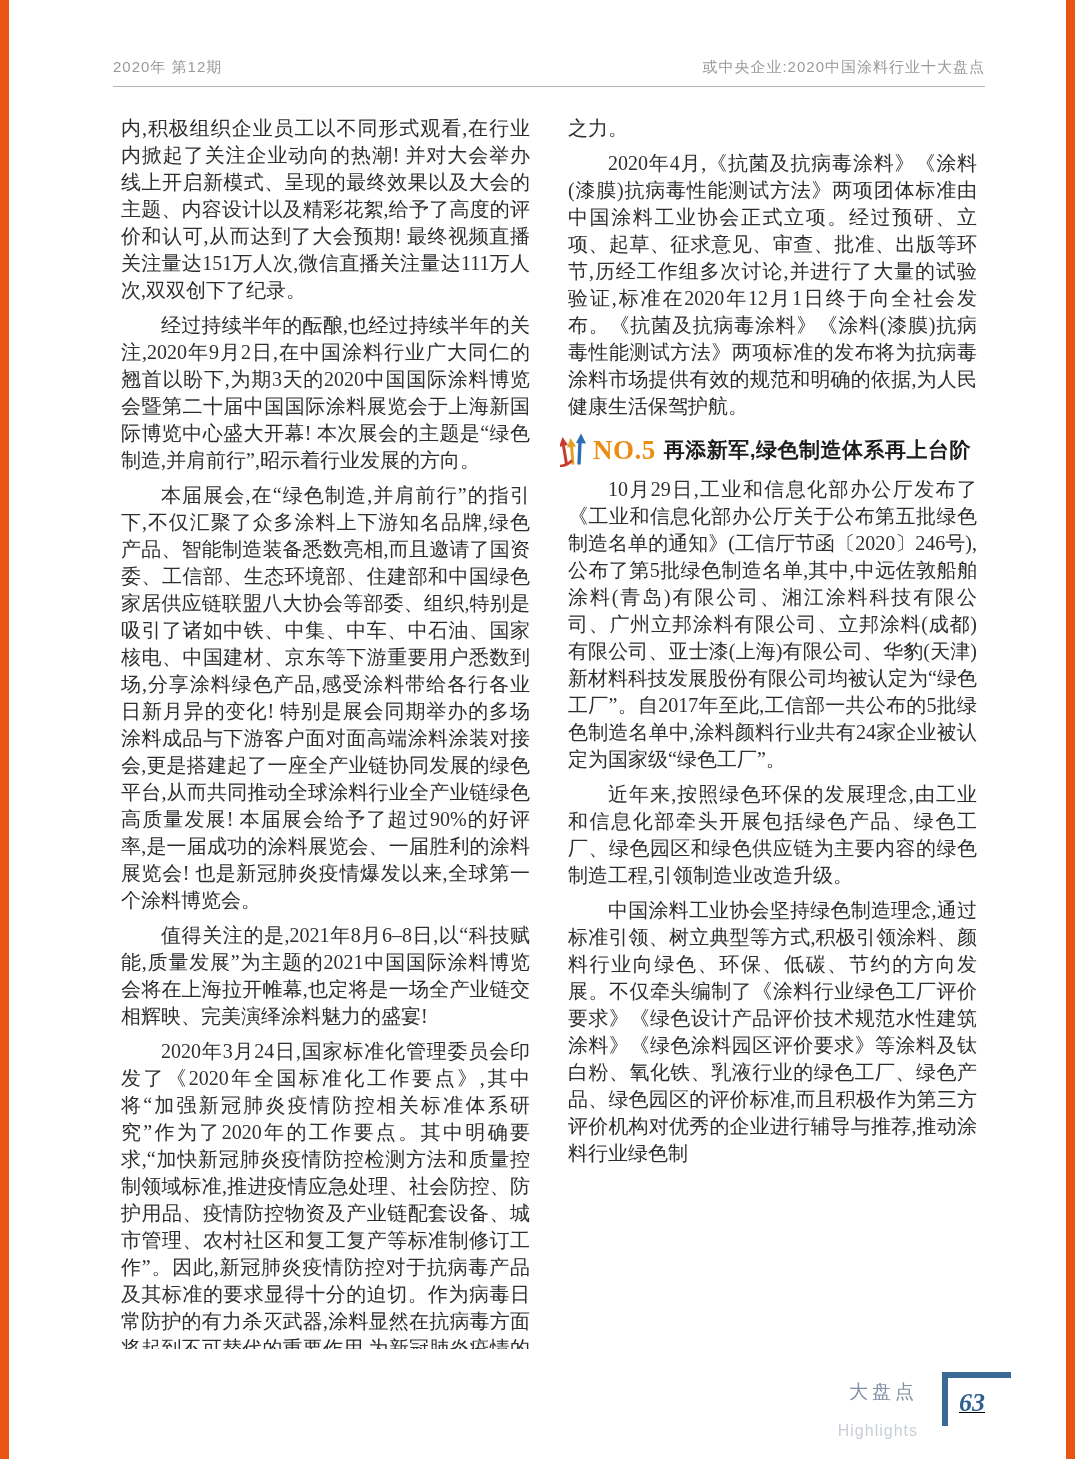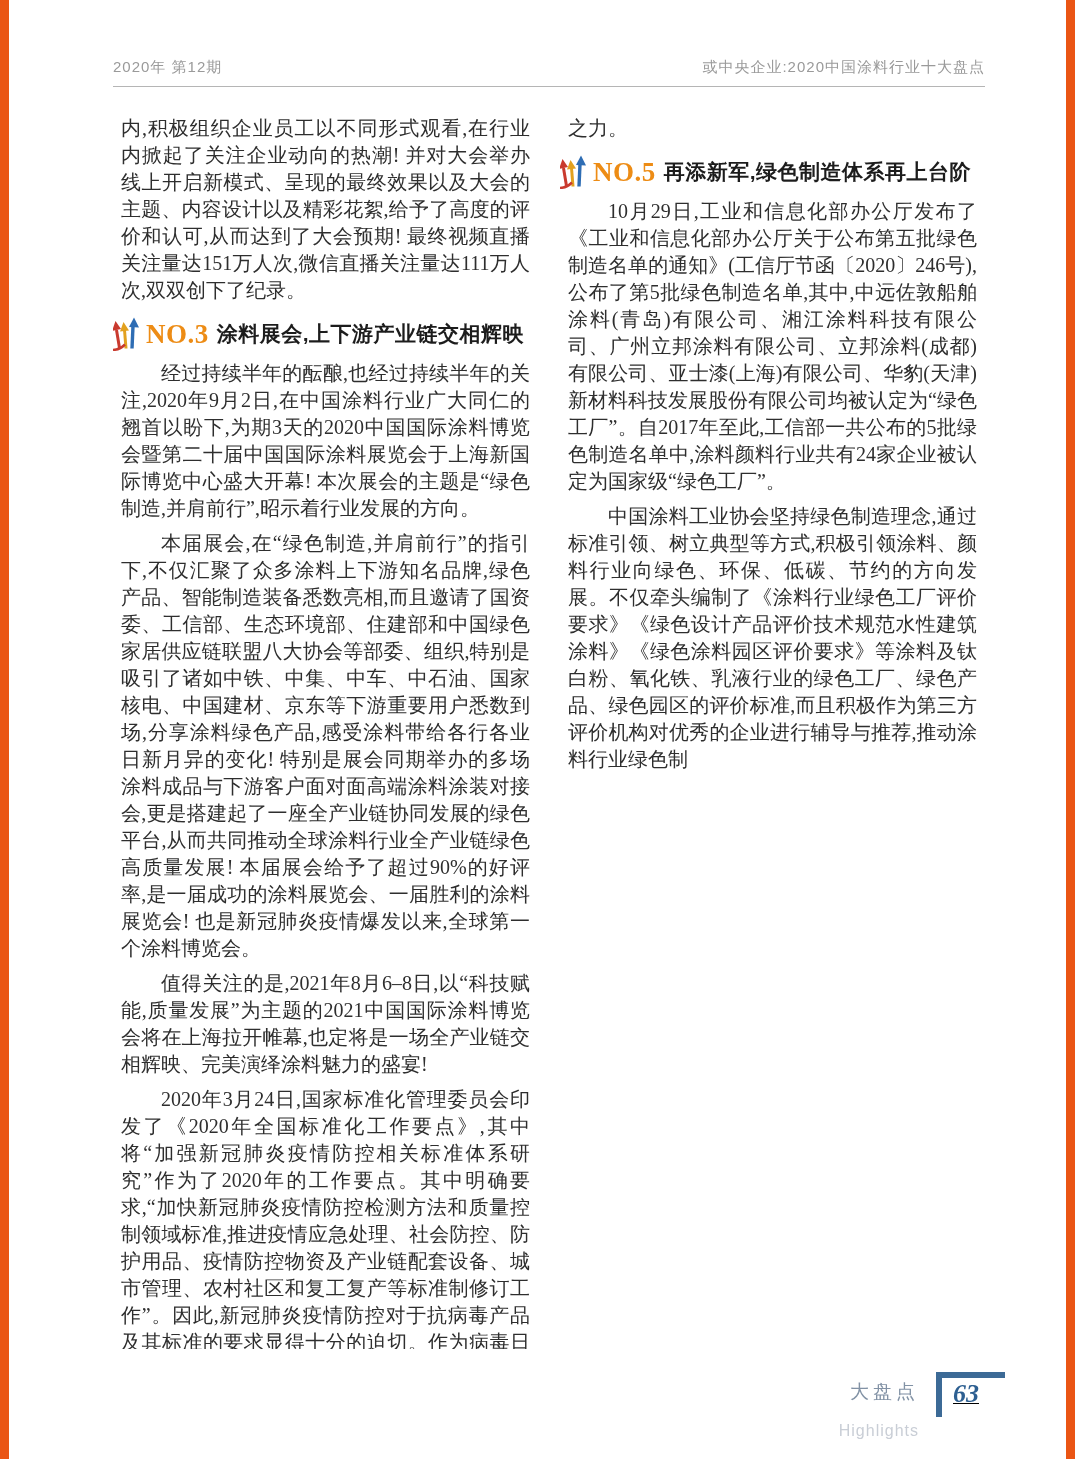--- a/index.html
+++ b/index.html
@@ -16,83 +16,70 @@
   .cols{display:flex;gap:22px;margin-top:20px;}
   .col{width:425px;height:1242px;overflow:hidden;}
   .para{font-size:20px;line-height:27px;color:#2e2e2e;text-align:justify;margin:8px;}
   .para.indent{text-indent:2em;}
   .sec-heading{display:flex;align-items:center;margin:13px 0 9px -2px;}
   .sec-icon{width:30px;height:34px;margin-right:5px;flex:none;}
   .sec-no{font-size:27px;font-weight:bold;color:#ed8c15;letter-spacing:.5px;
           margin-right:8px;font-family:"Liberation Serif","DejaVu Serif",serif;}
   .sec-title{font-size:21px;font-weight:bold;color:#1c1c1c;white-space:nowrap;
              font-family:"Liberation Sans","DejaVu Sans",sans-serif;letter-spacing:.5px;}
-  .ftr{position:absolute;right:70px;top:1372px;display:flex;align-items:flex-start;}
+  .ftr{position:absolute;right:64px;top:1372px;display:flex;align-items:flex-start;}
   .ftr-section{text-align:right;margin-top:7px;}
   .ftr-cn{font-size:19px;color:#8292a5;letter-spacing:4px;
           font-family:"Liberation Sans","DejaVu Sans",sans-serif;}
   .ftr-en{font-size:16px;color:#c9ced6;letter-spacing:1px;margin-top:17px;
           font-family:"Liberation Sans","DejaVu Sans",sans-serif;}
-  .ftr-page{margin-left:17px;border-top:6px solid #3c6a96;border-left:6px solid #3c6a96;
-            padding:1px 26px 8px 11px;text-decoration:underline;}
+  .ftr-page{margin-left:24px;border-top:6px solid #3c6a96;border-left:6px solid #3c6a96;
+            padding:10px 26px 8px 11px;text-decoration:underline;}
   .pagenum{font-size:26px;font-weight:bold;font-style:italic;color:#2d5f91;
            font-family:"Liberation Serif","DejaVu Serif",serif;}
 </style>
 </head>
 <body>
 
 <div class="edge edge-left"></div>
 <div class="edge edge-right"></div>
 
 <div class="sheet">
   <div class="hdr">
     <span>2020年 第12期</span>
     <span>或中央企业:2020中国涂料行业十大盘点</span>
   </div>
   <div class="cols">
     <div class="col" id="col-left">
         <p class="para">内,积极组织企业员工以不同形式观看,在行业内掀起了关注企业动向的热潮! 并对大会举办线上开启新模式、呈现的最终效果以及大会的主题、内容设计以及精彩花絮,给予了高度的评价和认可,从而达到了大会预期! 最终视频直播关注量达151万人次,微信直播关注量达111万人次,双双创下了纪录。</p>
-  <div class="sec-heading">
-    <span class="sec-icon">
-      <svg width="30" height="34" viewBox="0 0 30 34">
-        <line x1="8.5" y1="31" x2="5.5" y2="13" stroke="#c93a2e" stroke-width="3"></line>
-        <polygon points="4.5,4 1,14 10,12" fill="#c93a2e"></polygon>
-        <line x1="15" y1="31.5" x2="13.5" y2="13" stroke="#e2a11f" stroke-width="3"></line>
-        <polygon points="12.5,5 9,14.5 18,13.5" fill="#e2a11f"></polygon>
-        <line x1="21" y1="31.5" x2="22" y2="9" stroke="#2e6db4" stroke-width="3.4"></line>
-        <polygon points="23,0.5 18,10 28,10.5" fill="#2e6db4"></polygon>
-        <path d="M2,33 Q9,32.5 14,27.5" stroke="#c93a2e" stroke-width="2.5" fill="none"></path>
-      </svg>
-    </span>
-    <span class="sec-no">NO.3</span>
-    <span class="sec-title">涂料展会,上下游产业链交相辉映</span>
-  </div>
 <p class="para indent">经过持续半年的酝酿,也经过持续半年的关注,2020年9月2日,在中国涂料行业广大同仁的翘首以盼下,为期3天的2020中国国际涂料博览会暨第二十届中国国际涂料展览会于上海新国际博览中心盛大开幕! 本次展会的主题是“绿色制造,并肩前行”,昭示着行业发展的方向。</p>
         <p class="para indent">本届展会,在“绿色制造,并肩前行”的指引下,不仅汇聚了众多涂料上下游知名品牌,绿色产品、智能制造装备悉数亮相,而且邀请了国资委、工信部、生态环境部、住建部和中国绿色家居供应链联盟八大协会等部委、组织,特别是吸引了诸如中铁、中集、中车、中石油、国家核电、中国建材、京东等下游重要用户悉数到场,分享涂料绿色产品,感受涂料带给各行各业日新月异的变化! 特别是展会同期举办的多场涂料成品与下游客户面对面高端涂料涂装对接会,更是搭建起了一座全产业链协同发展的绿色平台,从而共同推动全球涂料行业全产业链绿色高质量发展! 本届展会给予了超过90%的好评率,是一届成功的涂料展览会、一届胜利的涂料展览会! 也是新冠肺炎疫情爆发以来,全球第一个涂料博览会。</p>
         <p class="para indent">值得关注的是,2021年8月6–8日,以“科技赋能,质量发展”为主题的2021中国国际涂料博览会将在上海拉开帷幕,也定将是一场全产业链交相辉映、完美演绎涂料魅力的盛宴!</p>
 <p class="para indent">2020年3月24日,国家标准化管理委员会印发了《2020年全国标准化工作要点》,其中将“加强新冠肺炎疫情防控相关标准体系研究”作为了2020年的工作要点。其中明确要求,“加快新冠肺炎疫情防控检测方法和质量控制领域标准,推进疫情应急处理、社会防控、防护用品、疫情防控物资及产业链配套设备、城市管理、农村社区和复工复产等标准制修订工作”。因此,新冠肺炎疫情防控对于抗病毒产品及其标准的要求显得十分的迫切。作为病毒日常防护的有力杀灭武器,涂料显然在抗病毒方面将起到不可替代的重要作用,为新冠肺炎疫情的常态化防控贡献涂料行业应尽</p>
       </div>
     <div class="col" id="col-right">
         <p class="para">之力。</p>
+        <p class="para indent">2020年4月,《抗菌及抗病毒涂料》《涂料(漆膜)抗病毒性能测试方法》两项团体标准由中国涂料工业协会正式立项。经过预研、立项、起草、征求意见、审查、批准、出版等环节,历经工作组多次讨论,并进行了大量的试验验证,标准在2020年12月1日终于向全社会发布。《抗菌及抗病毒涂料》《涂料(漆膜)抗病毒性能测试方法》两项标准的发布将为抗病毒涂料市场提供有效的规范和明确的依据,为人民健康生活保驾护航。</p>
   <div class="sec-heading">
     <span class="sec-icon">
       <svg width="30" height="34" viewBox="0 0 30 34">
         <line x1="8.5" y1="31" x2="5.5" y2="13" stroke="#c93a2e" stroke-width="3"></line>
         <polygon points="4.5,4 1,14 10,12" fill="#c93a2e"></polygon>
         <line x1="15" y1="31.5" x2="13.5" y2="13" stroke="#e2a11f" stroke-width="3"></line>
         <polygon points="12.5,5 9,14.5 18,13.5" fill="#e2a11f"></polygon>
         <line x1="21" y1="31.5" x2="22" y2="9" stroke="#2e6db4" stroke-width="3.4"></line>
         <polygon points="23,0.5 18,10 28,10.5" fill="#2e6db4"></polygon>
         <path d="M2,33 Q9,32.5 14,27.5" stroke="#c93a2e" stroke-width="2.5" fill="none"></path>
       </svg>
     </span>
     <span class="sec-no">NO.5</span>
     <span class="sec-title">再添新军,绿色制造体系再上台阶</span>
   </div>
         <p class="para indent">10月29日,工业和信息化部办公厅发布了《工业和信息化部办公厅关于公布第五批绿色制造名单的通知》(工信厅节函〔2020〕246号),公布了第5批绿色制造名单,其中,中远佐敦船舶涂料(青岛)有限公司、湘江涂料科技有限公司、广州立邦涂料有限公司、立邦涂料(成都)有限公司、亚士漆(上海)有限公司、华豹(天津)新材料科技发展股份有限公司均被认定为“绿色工厂”。自2017年至此,工信部一共公布的5批绿色制造名单中,涂料颜料行业共有24家企业被认定为国家级“绿色工厂”。</p>
+        <p class="para indent">近年来,按照绿色环保的发展理念,由工业和信息化部牵头开展包括绿色产品、绿色工厂、绿色园区和绿色供应链为主要内容的绿色制造工程,引领制造业改造升级。</p>
         <p class="para indent">中国涂料工业协会坚持绿色制造理念,通过标准引领、树立典型等方式,积极引领涂料、颜料行业向绿色、环保、低碳、节约的方向发展。不仅牵头编制了《涂料行业绿色工厂评价要求》《绿色设计产品评价技术规范水性建筑涂料》《绿色涂料园区评价要求》等涂料及钛白粉、氧化铁、乳液行业的绿色工厂、绿色产品、绿色园区的评价标准,而且积极作为第三方评价机构对优秀的企业进行辅导与推荐,推动涂料行业绿色制</p>
       </div>
   </div>
 </div>
 
 <div class="ftr">
   <div class="ftr-section">
     <div class="ftr-cn">大盘点</div>
     <div class="ftr-en">Highlights</div>
   </div>

